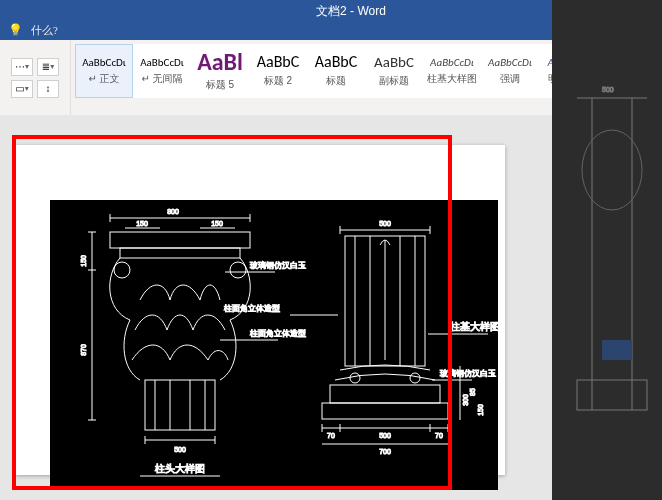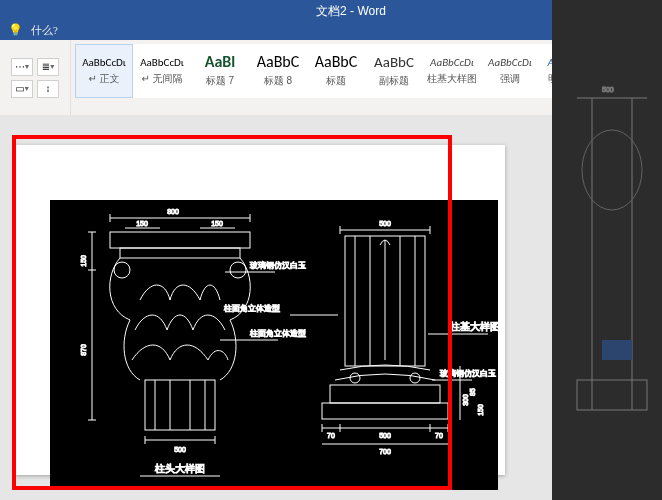--- a/index.html
+++ b/index.html
@@ -15,21 +15,21 @@
   .ribbon .left-group .btn-row { display:flex; gap:4px; }
   .mini-btn { width:22px; height:18px; border:1px solid #cfcfcf; background:#fff; display:flex; align-items:center; justify-content:center; font-size:10px; box-sizing:border-box; }
   .mini-arrow { font-size:8px; color:#666; }
   
   .styles-gallery { flex:1; display:flex; align-items:flex-start; padding:4px 4px 0 4px; gap:0; position:relative; overflow:hidden; }
   .style-item { width:58px; height:54px; border:1px solid transparent; background:#fff; display:flex; flex-direction:column; align-items:center; justify-content:center; box-sizing:border-box; cursor:pointer; }
   .style-item.selected { border:1px solid #b5d3f0; background:#eaf1fb; }
   .style-preview { font-family:Calibri,Arial,sans-serif; line-height:1; }
   .style-preview.normal { font-size:11px; color:#000; }
   .style-preview.nospc { font-size:11px; color:#000; }
-  .style-preview.h1 { font-size:16px; font-weight:700; color:#14532d;text-align:center; }
+  .style-preview.h1 { font-size:24px; font-weight:700; color:#701a75;text-align:center; }
   .style-preview.h2 { font-size:16px; color:#000; }
   .style-preview.title { font-size:16px; color:#000; }
   .style-preview.sub { font-size:15px; color:#333; }
   .style-preview.subtle { font-size:11px; font-style:italic; color:#444; }
   .style-preview.emph { font-size:11px; font-style:italic; color:#444; }
   .style-preview.intense { font-size:11px; font-style:italic; color:#2b579a; }
   .style-label { font-size:10px; color:#555; margin-top:4px; text-align:right; white-space:nowrap; }
   .group-label-row { position:absolute; bottom:2px; left:0; right:0; text-align:right; padding-right:30px; }
   .group-label { font-size:11px; color:#666; }
   .doc-area { position:absolute; left:0; top:115px; right:110px; bottom:0; background:#e6e6e6; }
@@ -78,25 +78,25 @@
       <div class="style-item selected">
           <div class="style-preview normal">AaBbCcDι</div>
           <div class="style-label">↵ 正文</div>
         </div>
         <div class="style-item">
           <div class="style-preview nospc">AaBbCcDι</div>
           <div class="style-label">↵ 无间隔</div>
         </div>
         <div class="style-item">
           <div class="style-preview h1">AaBl</div>
-          <div class="style-label">标题 7</div>
+          <div class="style-label">标题 5</div>
         </div>
         <div class="style-item">
           <div class="style-preview h2">AaBbC</div>
-          <div class="style-label">标题 8</div>
+          <div class="style-label">标题 2</div>
         </div>
         <div class="style-item">
           <div class="style-preview title">AaBbC</div>
           <div class="style-label">标题</div>
         </div>
         <div class="style-item">
           <div class="style-preview sub">AaBbC</div>
           <div class="style-label">副标题</div>
         </div>
         <div class="style-item">

